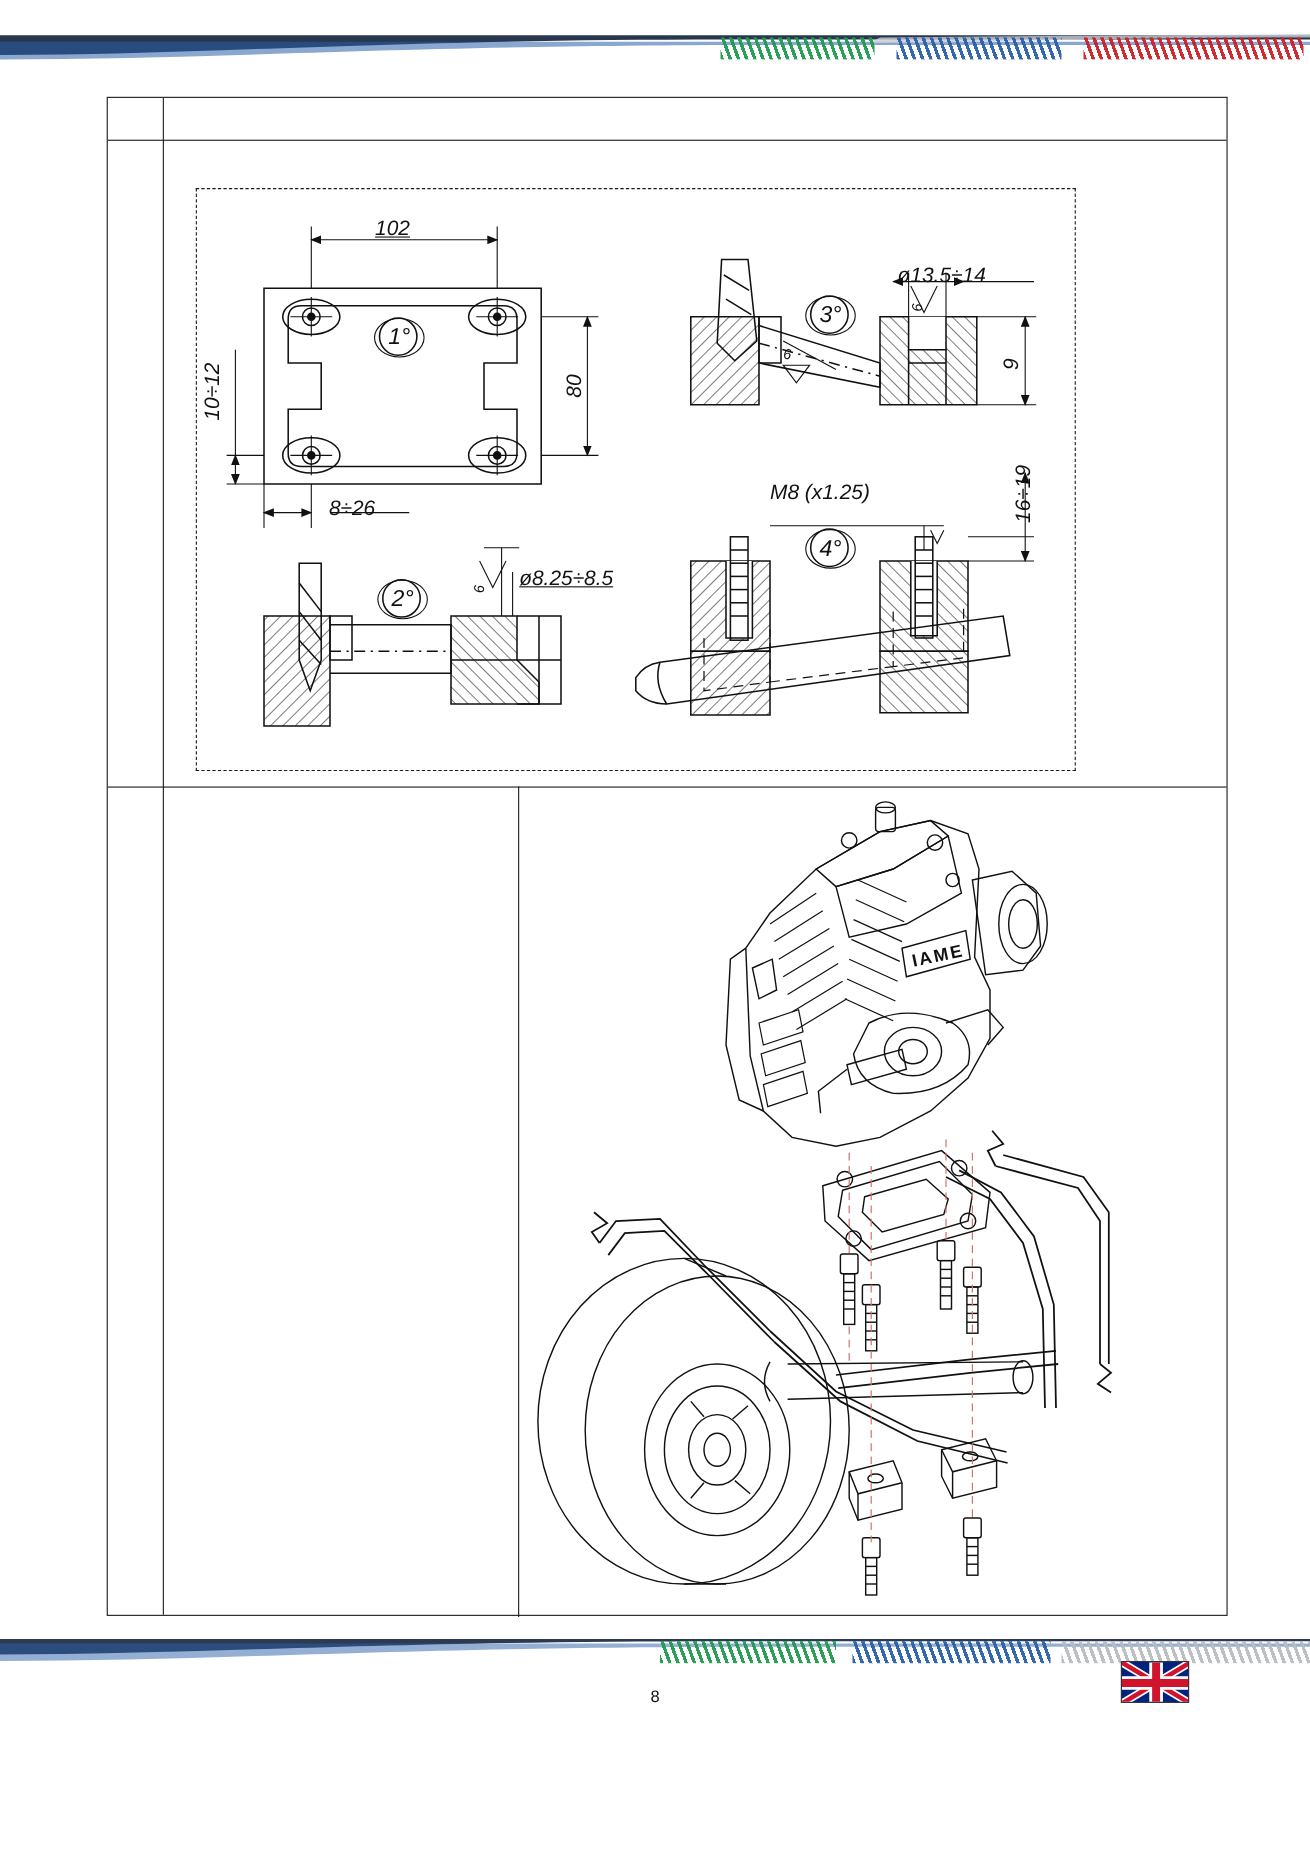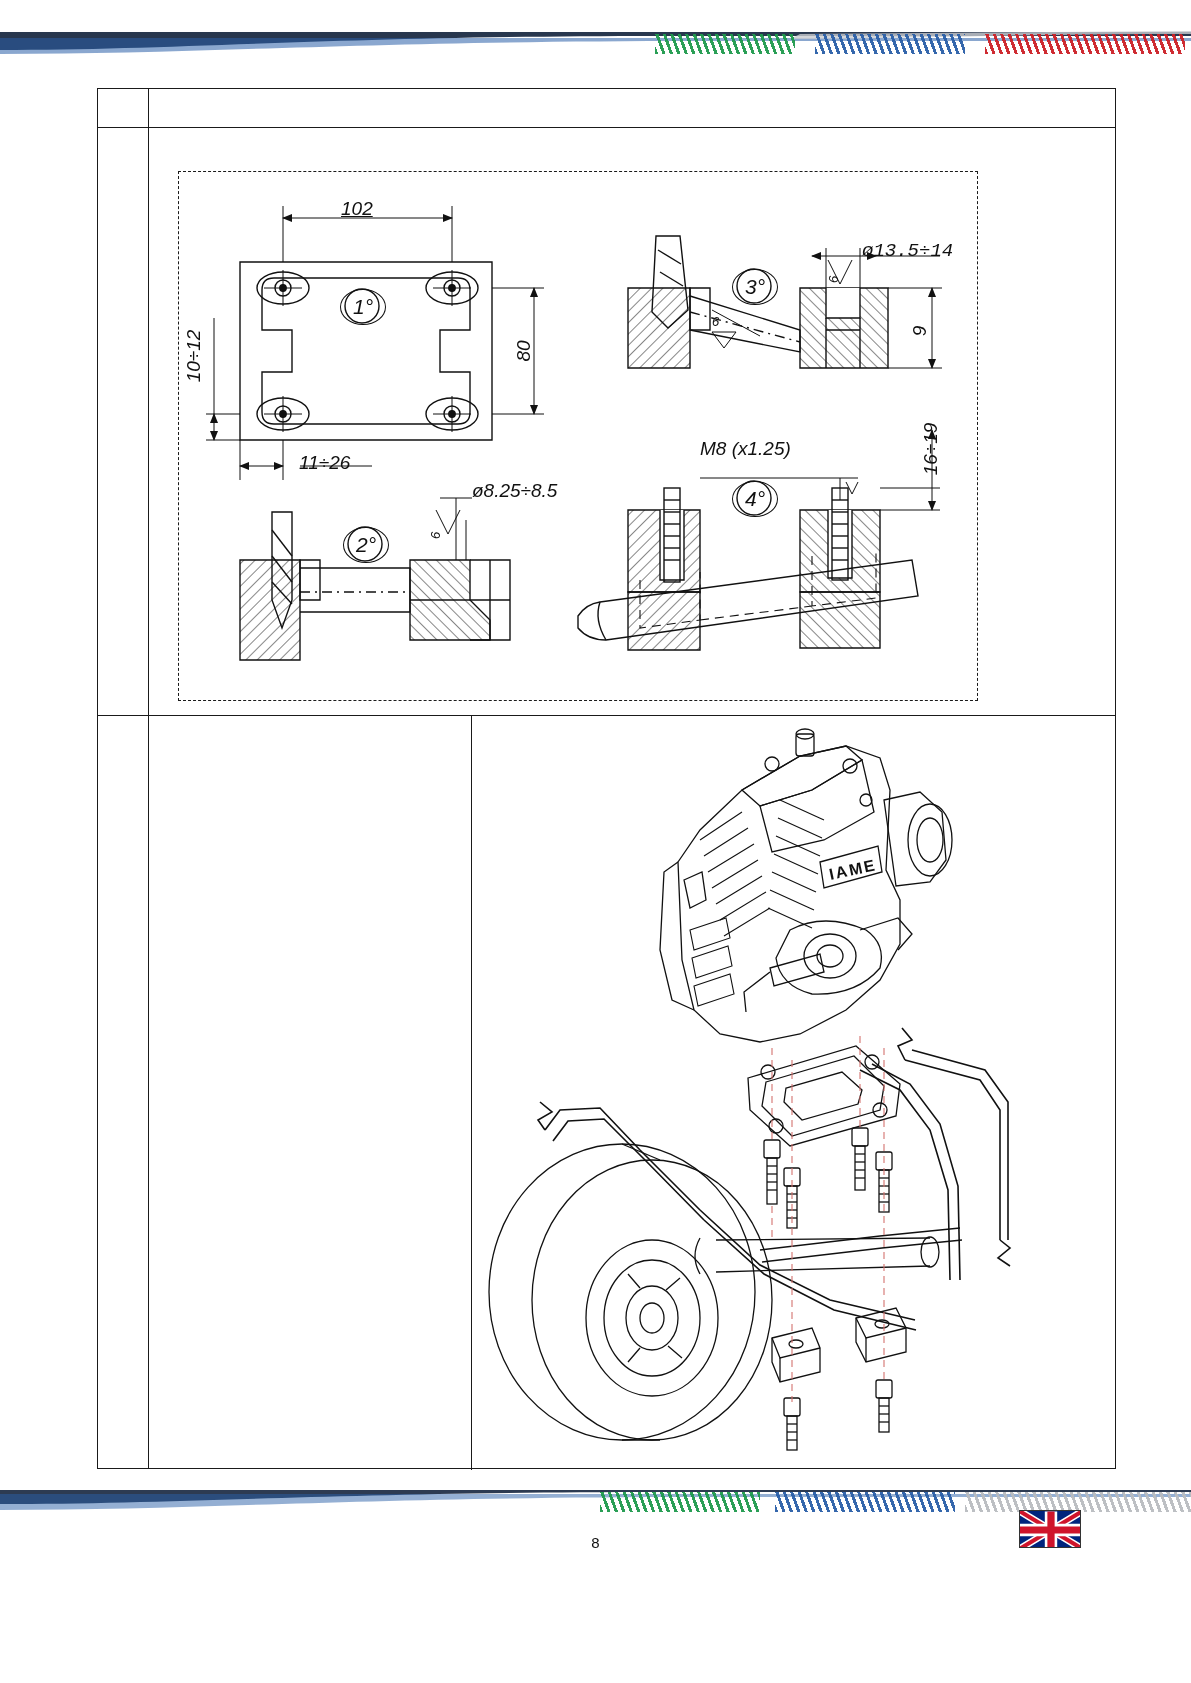--- a/index.html
+++ b/index.html
@@ -356,23 +356,23 @@
         <path d="M846 482 L852 494 L858 482"></path>
       </g>
       <circle cx="754" cy="498" r="17"></circle>
     </g>
   </g>
 </svg>
 
 <div class="label lbl-dim" style="left:341px; top:198px;text-decoration:underline;">102</div>
 <div class="label lbl-dim rot90" style="left:513px; top:340px;">80</div>
 <div class="label lbl-dim rot90" style="left:168px; top:345px;">10÷12</div>
-<div class="label lbl-dim" style="left:299px; top:452px;">11÷26</div>
-<div class="label lbl-dim" style="left:472px; top:480px;">ø8.25÷8.5</div>
-<div class="label lbl-dim" style="left:862px; top:240px;font-family:Liberation Mono, monospace;">ø13.5÷14</div>
+<div class="label lbl-dim" style="left:299px; top:452px;">8÷26</div>
+<div class="label lbl-dim" style="left:472px; top:516px;text-decoration:underline;">ø8.25÷8.5</div>
+<div class="label lbl-dim" style="left:816px; top:240px;">ø13.5÷14</div>
 <div class="label lbl-dim rot90" style="left:915px; top:320px;">9</div>
 <div class="label lbl-dim" style="left:700px; top:438px;text-align:center;">M8  (x1.25)</div>
 <div class="label lbl-dim rot90" style="left:905px; top:438px;">16÷19</div>
 <div class="label lbl-small rot90" style="left:432px; top:528px;">6</div>
 <div class="label lbl-small" style="left:712px; top:314px;">6</div>
 <div class="label lbl-small rot90" style="left:830px; top:272px;">6</div>
 
 <div class="step-circle" style="left:340px; top:289px;">1°</div>
 <div class="step-circle" style="left:343px; top:527px;">2°</div>
 <div class="step-circle" style="left:732px; top:269px;">3°</div>

